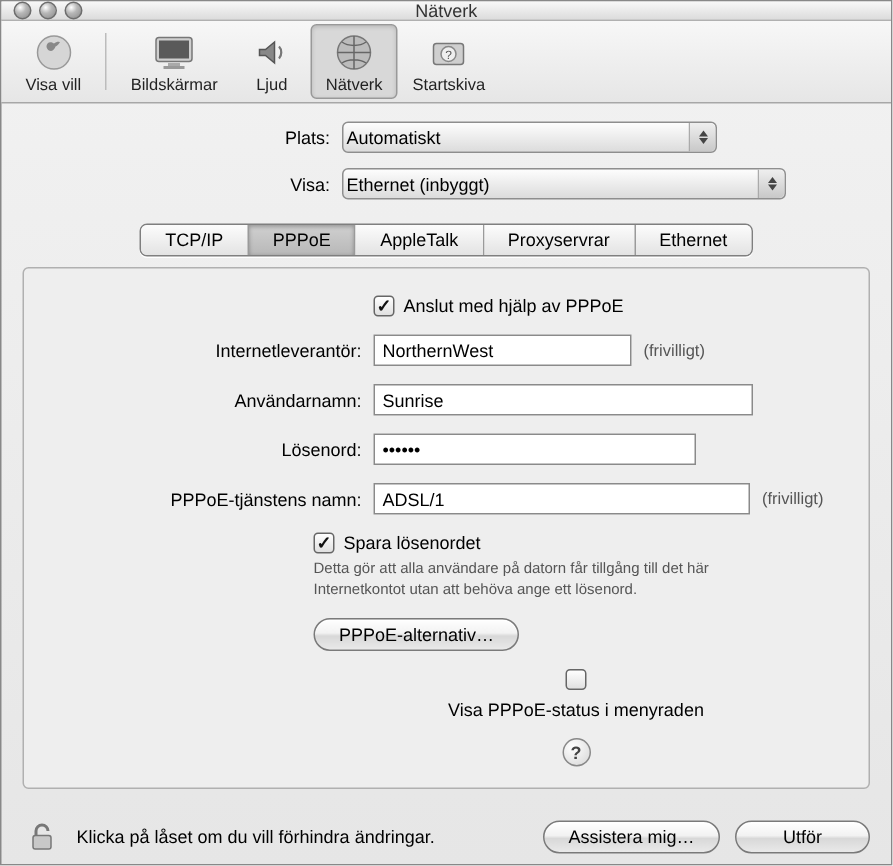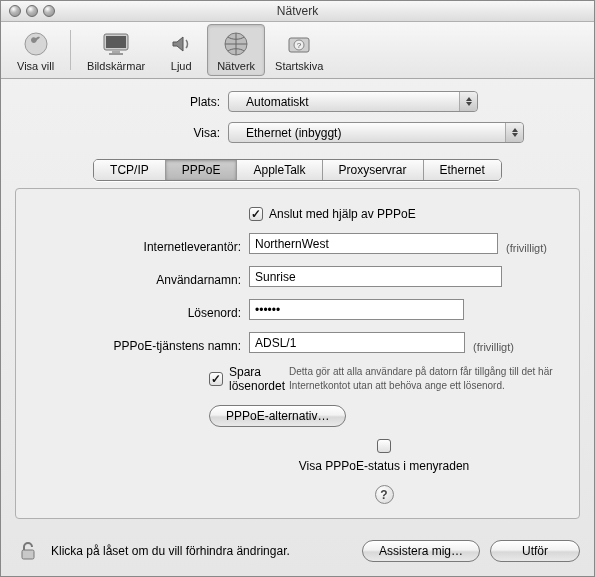--- a/index.html
+++ b/index.html
@@ -59,21 +59,21 @@
   }
   .tool-icon { width: 32px; height: 32px; display:flex; align-items:center; justify-content:center; }
   .tool-label { margin-top: 0px; }
   .tool-sep { width:1px; background:#bcbcbc; margin: 8px 6px; }
   .body { flex: 1; padding: 12px 14px 10px 14px; display:flex; flex-direction:column; gap: 10px; }
   .row { display:flex; align-items:center; gap: 8px; }
   .row .lbl { width: 205px; text-align: right; }
   .select {
     height: 21px; background: linear-gradient(to bottom,#fdfdfd,#dcdcdc);
     border: 1px solid #8e8e8e; border-radius: 4px;
-    display:flex; align-items:center; padding: 0 17px;
+    display:flex; align-items:center; padding: 0 2px;
     position: relative; cursor: pointer;
   }
   .select .caps {
     position:absolute; right:0; top:0; bottom:0; width:18px;
     background: linear-gradient(to bottom,#efefef,#c8c8c8);
     border-left:1px solid #aaa; border-radius: 0 4px 4px 0;
     display:flex; flex-direction:column; align-items:center; justify-content:center;
   }
   .tri-up,.tri-down { width:0; height:0; border-left:3px solid transparent; border-right:3px solid transparent; }
   .tri-up { border-bottom:4px solid #444; margin-bottom:1px;}
@@ -97,21 +97,21 @@
   .panel {
     border:1px solid #b0b0b0;
     background:#eee;
     border-radius:4px;
     margin-top:-3px;
     padding: 18px 20px 14px 20px;
     flex:1;
     display:flex; flex-direction:column;
     gap:12px;
   }
-  .form-row { display:flex; align-items:flex-end; gap:8px;padding-left:40px; }
+  .form-row { display:flex; align-items:center; gap:8px;padding-left:40px; }
   .form-lbl { width: 165px; text-align:right; font-size:12px; }
   .text-input {
     height:21px; background:#fff; border:1px solid #8a8a8a;
     font-size:12px; padding: 0 5px; outline:none;
     font-family: inherit;
   }
   .hint { font-size:11px; color:#555; }
   .checkbox {
     width:14px; height:14px; border:1px solid #666; border-radius:3px;
     background: linear-gradient(to bottom,#fff,#e0e0e0);
@@ -247,41 +247,41 @@
 
     <div class="panel">
 
       <div class="form-row" style="margin-left:173px; gap:6px;">
         <span class="checkbox checked"></span>
         <span>Anslut med hjälp av PPPoE</span>
       </div>
 
       <div class="form-row">
         <div class="form-lbl">Internetleverantör:</div>
-        <input class="text-input" style="width: 249px;" value="NorthernWest">
+        <input class="text-input" style="width: 172px;" value="NorthernWest">
         <span class="hint">(frivilligt)</span>
       </div>
 
       <div class="form-row">
         <div class="form-lbl">Användarnamn:</div>
         <input class="text-input" style="width: 253px;" value="Sunrise">
       </div>
 
       <div class="form-row">
         <div class="form-lbl">Lösenord:</div>
         <input class="text-input" style="width: 215px;" value="••••••">
       </div>
 
       <div class="form-row">
         <div class="form-lbl">PPPoE-tjänstens namn:</div>
-        <input class="text-input" style="width: 216px;" value="ADSL/1">
+        <input class="text-input" style="width: 251px;" value="ADSL/1">
         <span class="hint">(frivilligt)</span>
       </div>
 
-      <div style="margin-left:173px; display:flex; flex-direction:row; gap:4px;justify-content:center;">
+      <div style="margin-left:173px; display:flex; flex-direction:column; gap:4px;justify-content:center;">
         <div style="display:flex; gap:6px; align-items:center;">
           <span class="checkbox checked"></span>
           <span>Spara lösenordet</span>
         </div>
         <div class="note" style="max-width:305px;">Detta gör att alla användare på datorn får tillgång till det här Internetkontot utan att behöva ange ett lösenord.</div>
       </div>
 
       <div style="margin-left:173px;">
         <button class="aqua-btn">PPPoE-alternativ…</button>
       </div>

